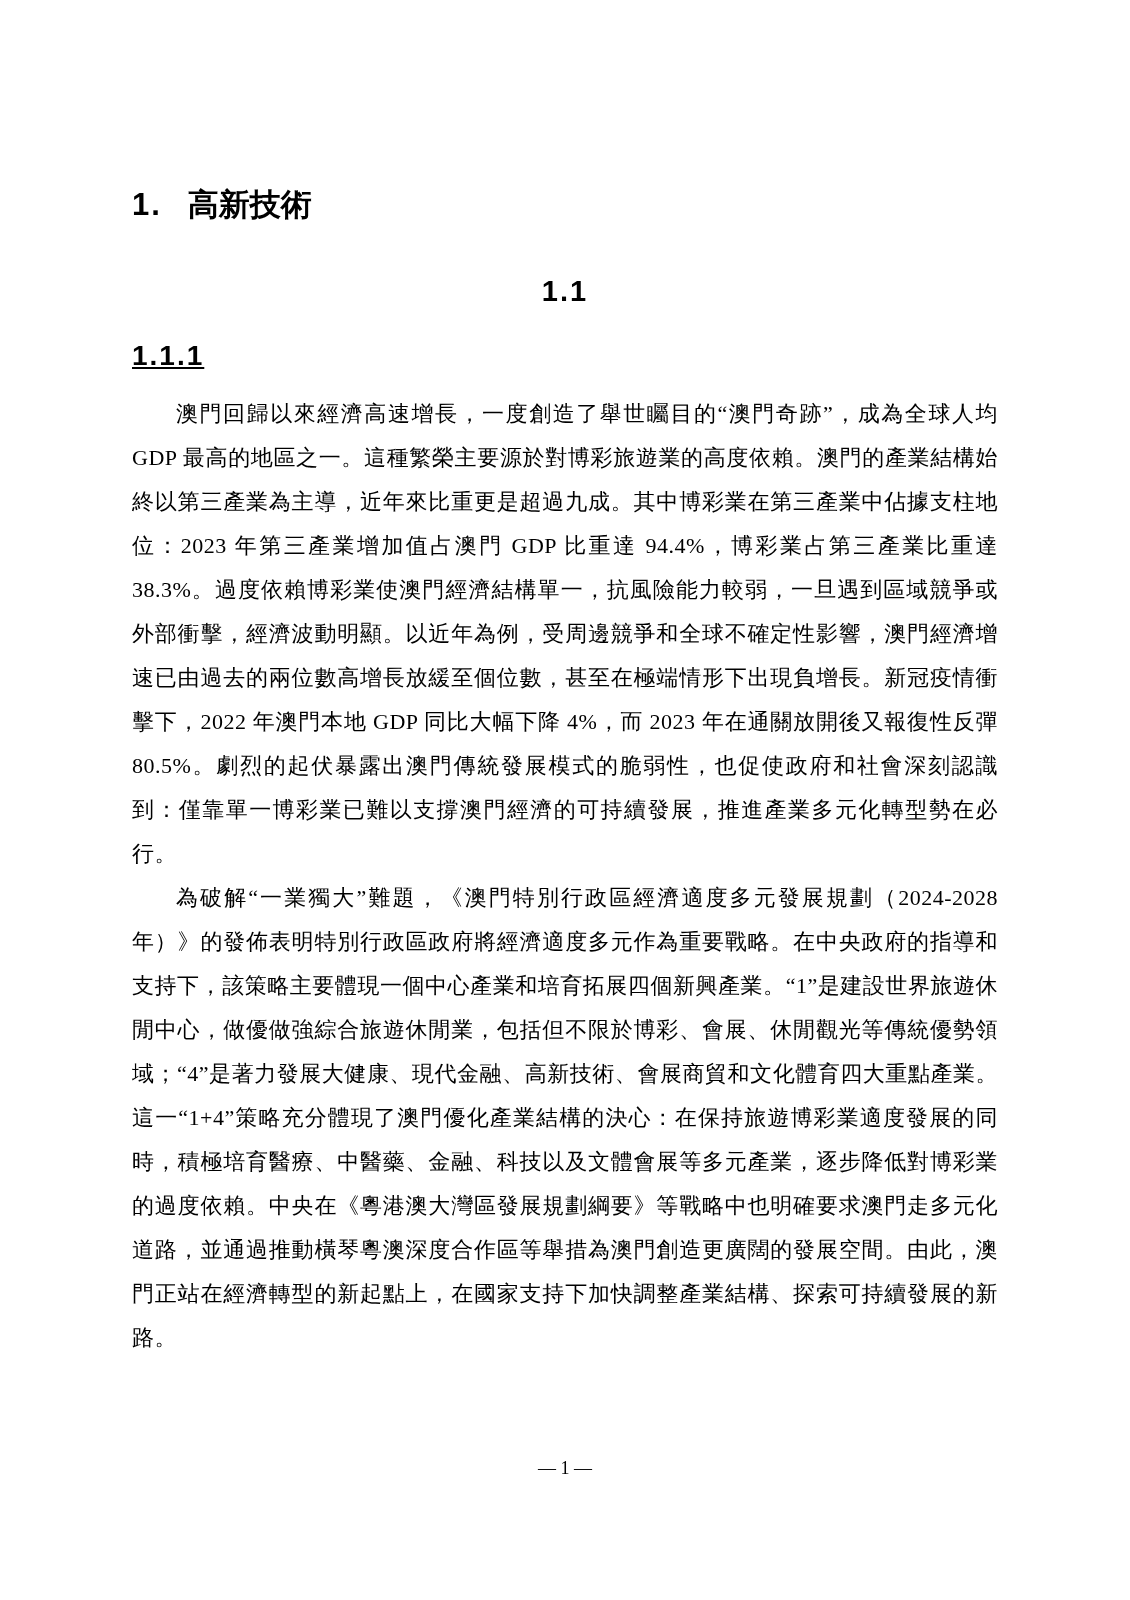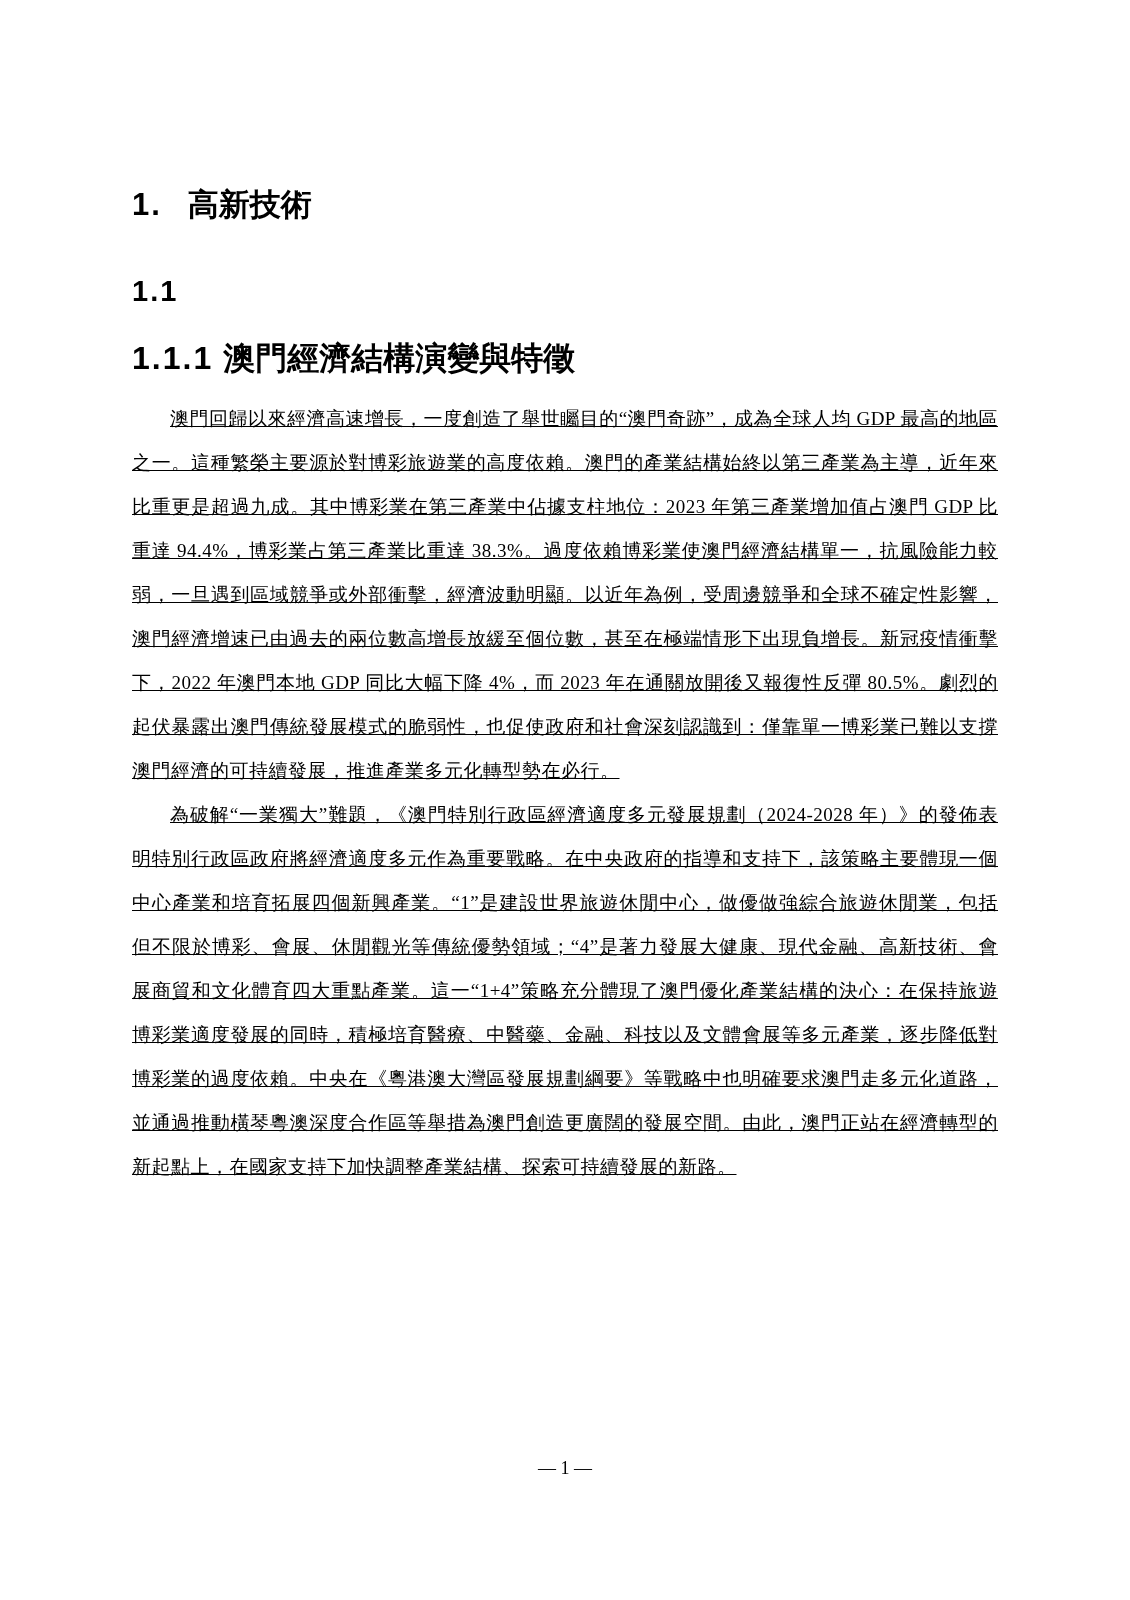--- a/index.html
+++ b/index.html
@@ -25,49 +25,49 @@
     display: flex;
     align-items: baseline;
     gap: 26px;
     font-size: 31px;
     line-height: 1.25;
     font-weight: bold;
     margin: 0 0 48px 0;
   }
   .h2 {
     display: flex;
-    align-items: flex-start;
+    align-items: center;
     gap: 22px;
     font-size: 29px;
     line-height: 1.25;
     font-weight: bold;
     margin: 0 0 29px 0;
     flex-direction: column;
   }
   .h3 {
     display: flex;
     align-items: baseline;
     gap: 10px;
-    font-size: 32px;
+    font-size: 28px;
     line-height: 1.25;
     font-weight: bold;
     margin: 0 0 19px 0;
+    text-decoration: underline;
   }
   .heading-number {
     font-family: "Liberation Sans", "DejaVu Sans", sans-serif;
     letter-spacing: 2px;
   }
   .body-paragraph {
-    font-size: 19px;
+    font-size: 22px;
     line-height: 44px;
     text-align: justify;
     text-indent: 2em;
     margin: 0;
     letter-spacing: 0.5px;
-    text-decoration: underline;
   }
   .page-footer {
     position: absolute;
     top: 1456px;
     left: 0;
     width: 1130px;
     text-align: center;
     font-size: 18px;
     line-height: 24px;
   }
@@ -81,21 +81,20 @@
     <span class="heading-number">1.</span>
     <span class="heading-text">高新技術</span>
   </div>
 
   <div class="h2">
     <span class="heading-number">1.1</span>
   </div>
 
   <div class="h3">
     <span class="heading-number">1.1.1</span>
-    <span class="heading-text">澳門經濟結構演變與特徵</span>
   </div>
 
   <p class="body-paragraph">澳門回歸以來經濟高速增長，一度創造了舉世矚目的“澳門奇跡”，成為全球人均 GDP 最高的地區之一。這種繁榮主要源於對博彩旅遊業的高度依賴。澳門的產業結構始終以第三產業為主導，近年來比重更是超過九成。其中博彩業在第三產業中佔據支柱地位：2023 年第三產業增加值占澳門 GDP 比重達 94.4%，博彩業占第三產業比重達 38.3%。過度依賴博彩業使澳門經濟結構單一，抗風險能力較弱，一旦遇到區域競爭或外部衝擊，經濟波動明顯。以近年為例，受周邊競爭和全球不確定性影響，澳門經濟增速已由過去的兩位數高增長放緩至個位數，甚至在極端情形下出現負增長。新冠疫情衝擊下，2022 年澳門本地 GDP 同比大幅下降 4%，而 2023 年在通關放開後又報復性反彈 80.5%。劇烈的起伏暴露出澳門傳統發展模式的脆弱性，也促使政府和社會深刻認識到：僅靠單一博彩業已難以支撐澳門經濟的可持續發展，推進產業多元化轉型勢在必行。</p>
 
   <p class="body-paragraph">為破解“一業獨大”難題，《澳門特別行政區經濟適度多元發展規劃（2024-2028 年）》的發佈表明特別行政區政府將經濟適度多元作為重要戰略。在中央政府的指導和支持下，該策略主要體現一個中心產業和培育拓展四個新興產業。“1”是建設世界旅遊休閒中心，做優做強綜合旅遊休閒業，包括但不限於博彩、會展、休閒觀光等傳統優勢領域；“4”是著力發展大健康、現代金融、高新技術、會展商貿和文化體育四大重點產業。這一“1+4”策略充分體現了澳門優化產業結構的決心：在保持旅遊博彩業適度發展的同時，積極培育醫療、中醫藥、金融、科技以及文體會展等多元產業，逐步降低對博彩業的過度依賴。中央在《粵港澳大灣區發展規劃綱要》等戰略中也明確要求澳門走多元化道路，並通過推動橫琴粵澳深度合作區等舉措為澳門創造更廣闊的發展空間。由此，澳門正站在經濟轉型的新起點上，在國家支持下加快調整產業結構、探索可持續發展的新路。</p>
 
 </div>
 
 <div class="page-footer">— 1 —</div>
 

